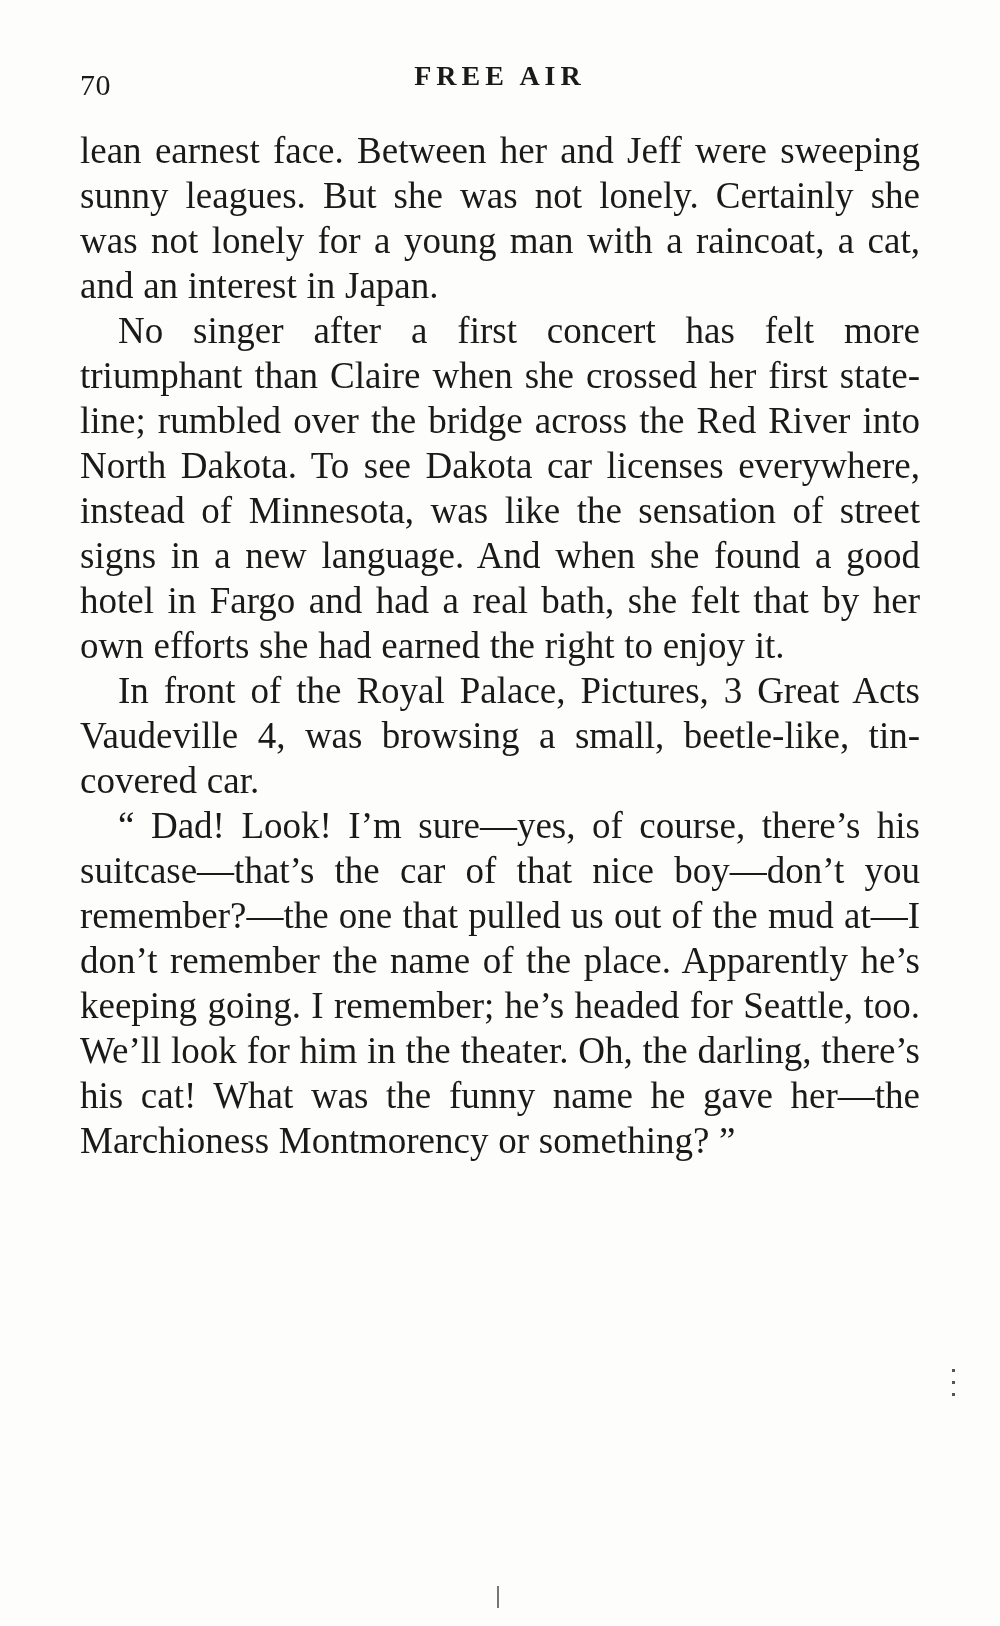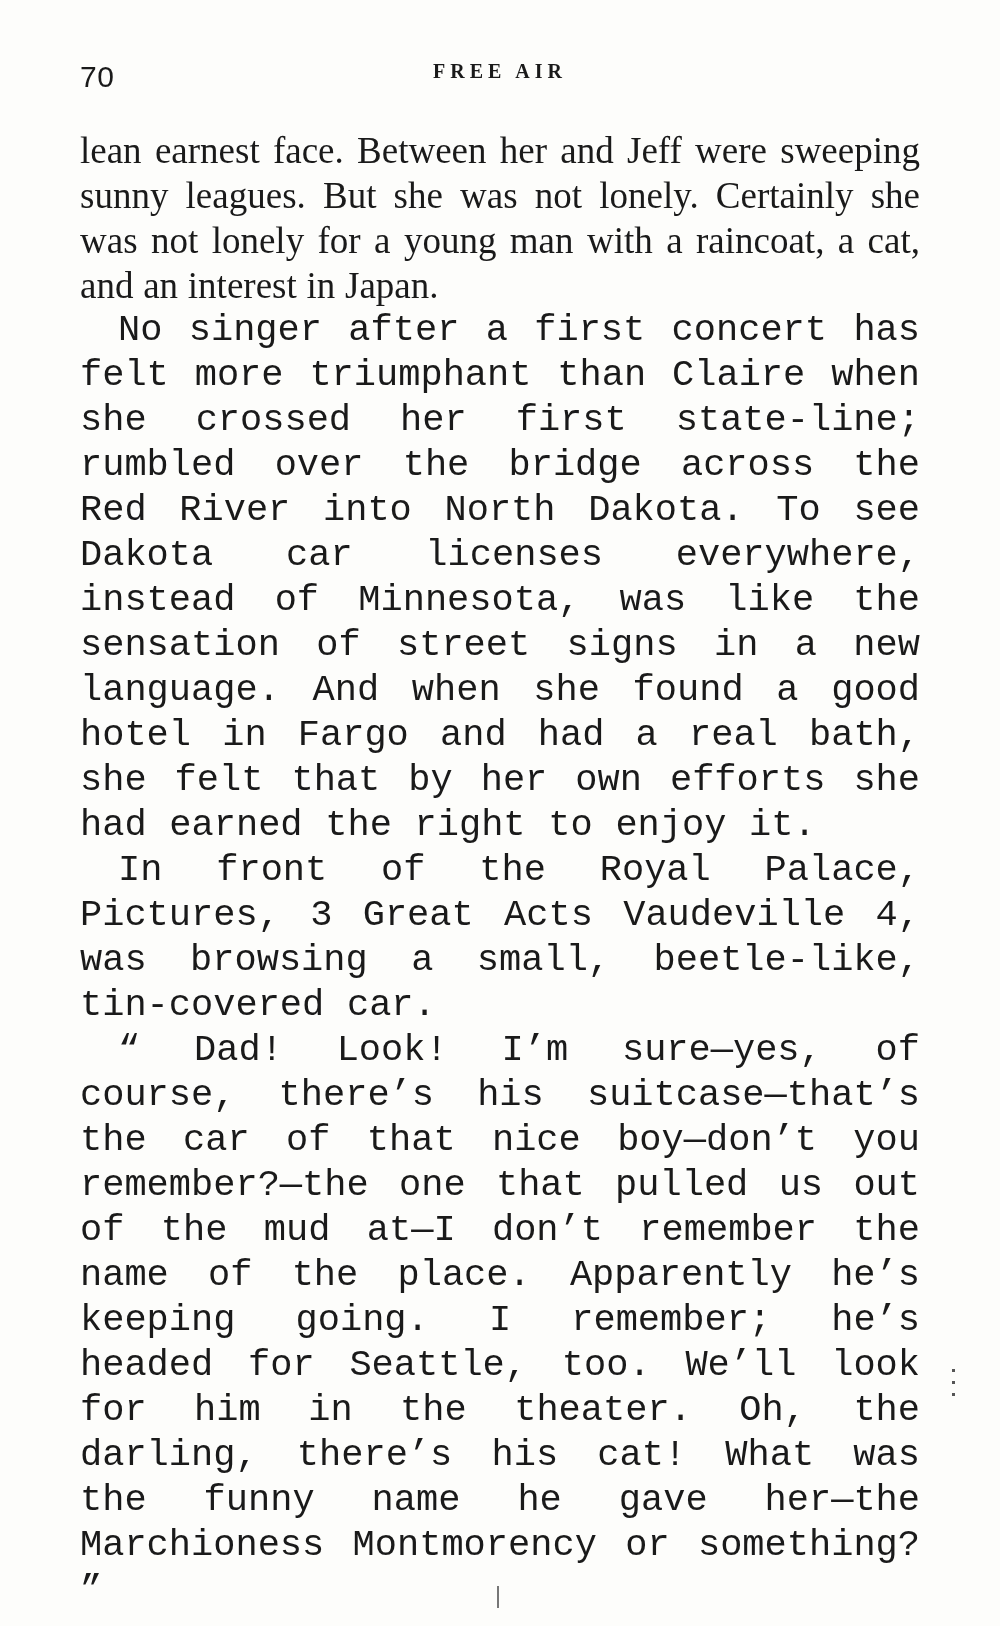--- a/index.html
+++ b/index.html
@@ -23,32 +23,32 @@
   .page-header {
     position: absolute;
     top: 60px;
     left: 80px;
     width: 840px;
     height: 44px;
   }
   .folio {
     position: absolute;
     left: 0;
-    top: 0;
+    top: 8px;
     font-size: 30px;
     letter-spacing: 0.5px;
-    font-family: Liberation Sans, sans-serif;
+    font-family: Liberation Serif, serif;
   }
   .running-title {
     position: absolute;
     left: 0;
     top: 0;
     width: 840px;
     text-align: center;
-    font-size: 20px;
+    font-size: 28px;
     letter-spacing: 5px;
     font-weight: 700;
     font-family: "Liberation Serif", serif;
   }
   .body-text {
     position: absolute;
     top: 128px;
     left: 80px;
     width: 840px;
   }
@@ -56,21 +56,20 @@
     margin: 0;
     font-size: 37px;
     line-height: 45px;
     text-align: justify;
     text-justify: inter-word;
     hyphens: manual;
     word-spacing: 0.5px;
   }
   p.indent {
     text-indent: 38px;
-    font-family: Liberation Mono, monospace;
   }
   .edge-marks {
     position: absolute;
     right: 40px;
     top: 1360px;
     width: 8px;
     height: 80px;
   }
   .edge-marks span {
     display: block;

